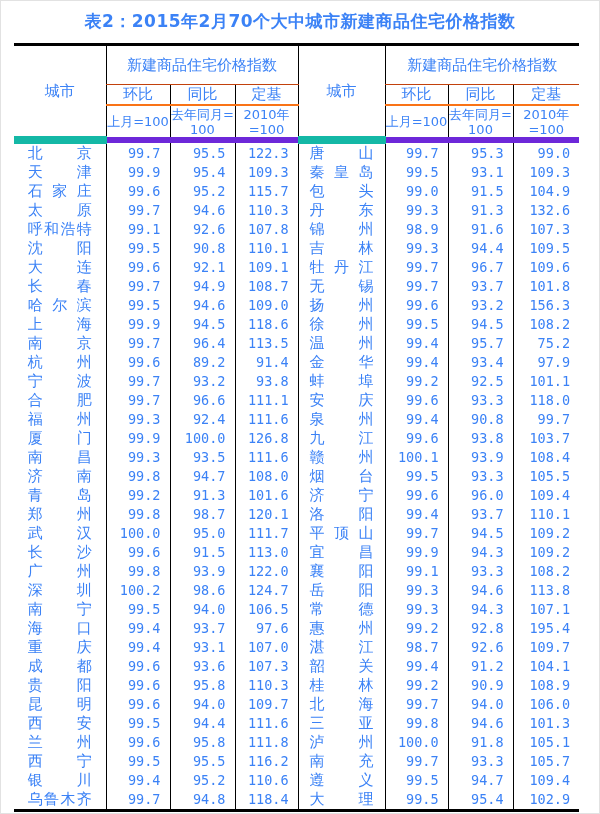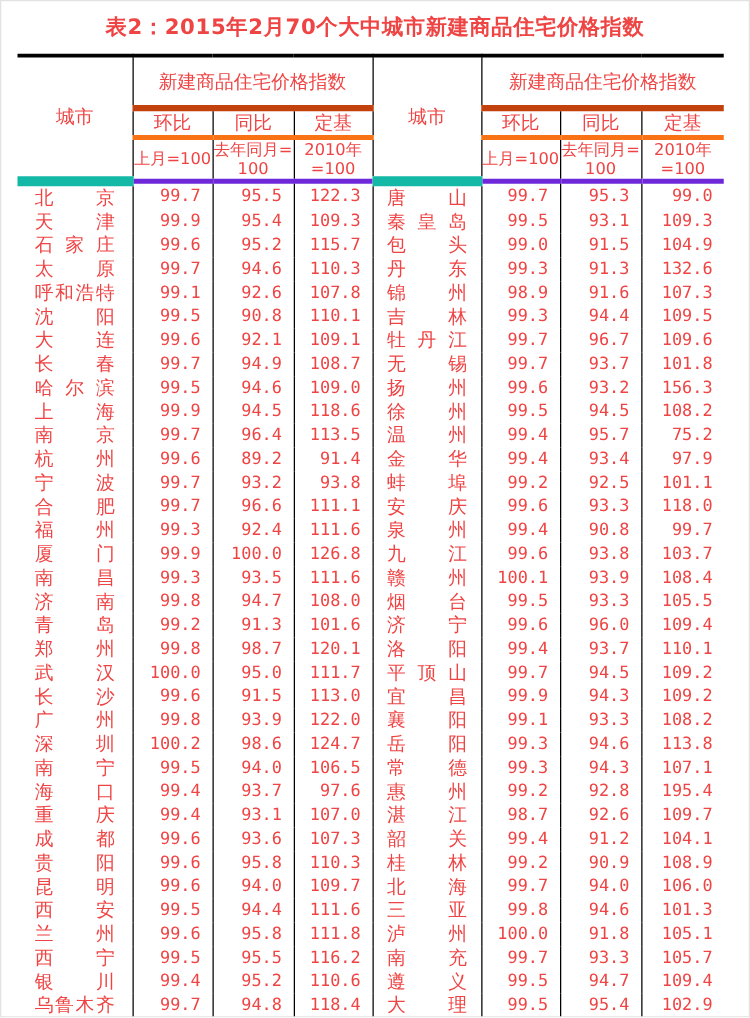--- a/index.html
+++ b/index.html
@@ -3,21 +3,21 @@
 <meta charset="utf-8">
 <style>
   html, body { margin: 0; padding: 0; background: #ffffff; }
   .page {
     position: relative;
     width: 600px; height: 814px;
     box-sizing: border-box;
     border: 1px solid #e2e2e2;
     background: #ffffff;
     font-family: "DejaVu Sans", sans-serif;
-    color: #ef4444;
+    color: #3b82f6;
     overflow: hidden;
   }
   .title {
     margin-top: 9px;
     text-align: center;
     font-size: 17px;
     font-weight: bold;
     letter-spacing: 0.5px;
     white-space: nowrap;
   }
@@ -25,26 +25,26 @@
     margin: 10px 0 0 13px;
     width: 565px;
     table-layout: fixed;
     border-collapse: collapse;
     border-top: 3px solid #000;
     border-bottom: 3px solid #000;
   }
   th, td { padding: 0; font-weight: normal; vertical-align: middle; }
   .v { border-left: 1px solid #000; }
   thead th { font-size: 15px; text-align: center; }
-  tr.grouprow th.group { height: 38px; border-bottom: 5px solid #c2410c; }
+  tr.grouprow th.group { height: 38px; border-bottom: 1px solid #c2410c; }
   th.cityspan { border-bottom: 8px solid #14b8a6; }
-  tr.colrow th { height: 18px; border-bottom: 4px solid #f97316; font-size: 15px; font-family: Liberation Mono, monospace; }
+  tr.colrow th { height: 18px; border-bottom: 2px solid #f97316; font-size: 15px; font-family: Liberation Mono, monospace; }
   tr.subrow th {
     height: 31px;
-    border-bottom: 4px solid #6d28d9;
+    border-bottom: 6px solid #6d28d9;
     font-size: 13px;
     line-height: 15px;
     white-space: pre-line;
     margin-left: 36px;
   }
   tbody tr { height: 19px; margin-top: 28px; }
   tbody td { font-size: 15px; line-height: 19px; }
   td.num {
     text-align: right;
     padding-right: 9px;

